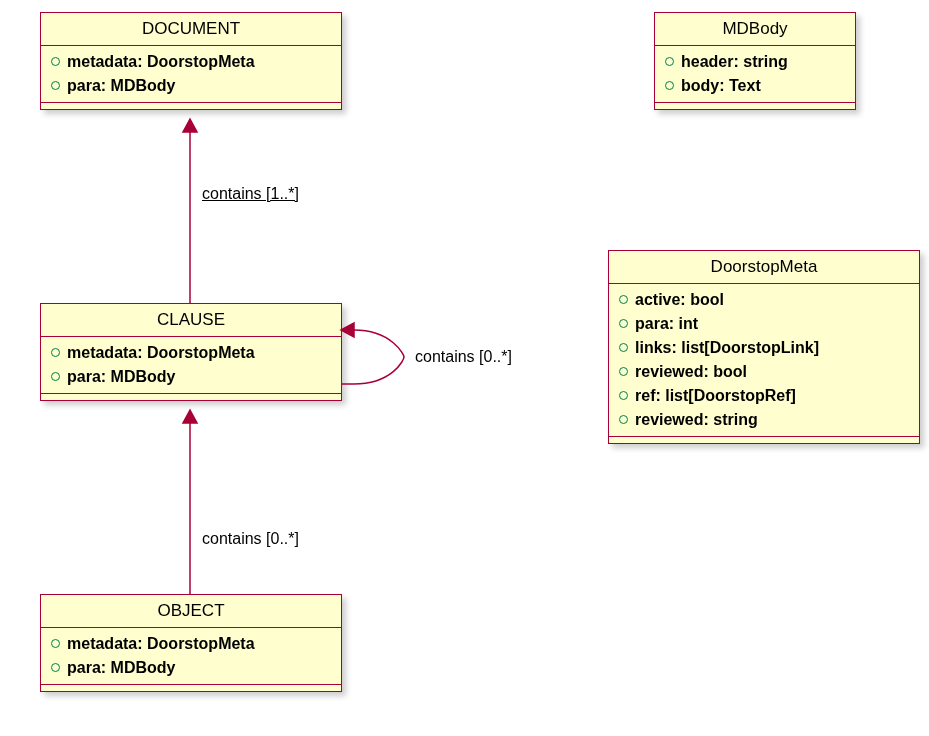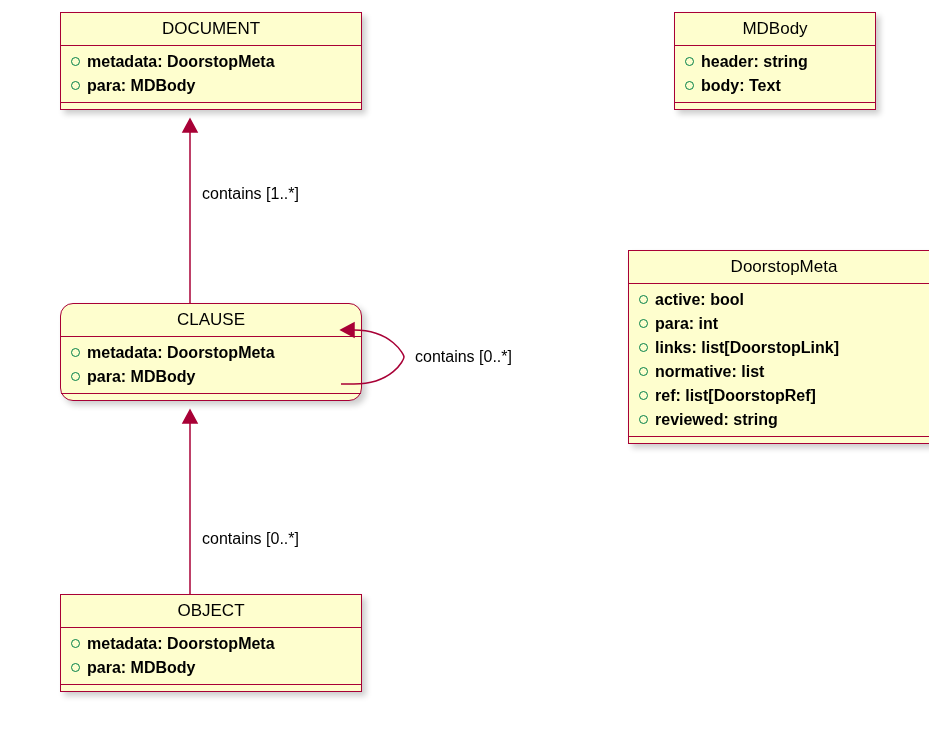--- a/index.html
+++ b/index.html
@@ -9,21 +9,20 @@
     height: 736px;
     background: #ffffff;
     font-family: sans-serif;
     position: relative;
   }
   .uml-class {
     position: absolute;
     background: #fefece;
     border: 1.5px solid #a80036;
     box-shadow: 4px 4px 6px rgba(0,0,0,0.2);
-    margin-left: 20px;
   }
   .uml-title {
     text-align: center;
     padding: 6px 12px;
     border-bottom: 1.5px solid #a80036;
     font-size: 17px;
     font-weight: normal;
   }
   .uml-body {
     padding: 4px 10px 4px 10px;
@@ -76,36 +75,36 @@
 
 <div class="uml-class" style="left:654px; top:12px; width:200px;">
   <div class="uml-title">MDBody</div>
   <div class="uml-body">
     <div class="attr">header: string</div>
     <div class="attr">body: Text</div>
   </div>
   <div class="uml-footer"></div>
 </div>
 
-<div class="uml-class" style="left:40px; top:303px; width:300px;border-radius:13px;">
+<div class="uml-class" style="left:40px; top:303px; width:300px;">
   <div class="uml-title">CLAUSE</div>
   <div class="uml-body">
     <div class="attr">metadata: DoorstopMeta</div>
     <div class="attr">para: MDBody</div>
   </div>
   <div class="uml-footer"></div>
 </div>
 
 <div class="uml-class" style="left:608px; top:250px; width:310px;">
   <div class="uml-title">DoorstopMeta</div>
   <div class="uml-body">
     <div class="attr">active: bool</div>
     <div class="attr">para: int</div>
     <div class="attr">links: list[DoorstopLink]</div>
-    <div class="attr">normative: list</div>
+    <div class="attr">reviewed: bool</div>
     <div class="attr">ref: list[DoorstopRef]</div>
     <div class="attr">reviewed: string</div>
   </div>
   <div class="uml-footer"></div>
 </div>
 
 <div class="uml-class" style="left:40px; top:594px; width:300px;">
   <div class="uml-title">OBJECT</div>
   <div class="uml-body">
     <div class="attr">metadata: DoorstopMeta</div>
@@ -125,15 +124,15 @@
     <polygon points="190,410 183,423 197,423" fill="#a80036" stroke="#a80036" stroke-width="1.5"></polygon>
     <line x1="190" y1="423" x2="190" y2="594" stroke="#a80036" stroke-width="1.5"></line>
   </g>
 
   <g>
     <polygon points="341,330 354,323 354,337" fill="#a80036" stroke="#a80036" stroke-width="1.5"></polygon>
     <path d="M 354 330 C 392 330 404 355 404 357 C 404 360 392 384 354 384 L 341 384" fill="none" stroke="#a80036" stroke-width="1.5"></path>
   </g>
 </svg>
 
-<div class="label" style="left:202px; top:185px;">contains [1..*]</div>
+<div class="label" style="left:202px; top:185px;text-decoration:underline;">contains [1..*]</div>
 <div class="label" style="left:415px; top:348px;">contains [0..*]</div>
 <div class="label" style="left:202px; top:530px;">contains [0..*]</div>
 
 </body></html>

